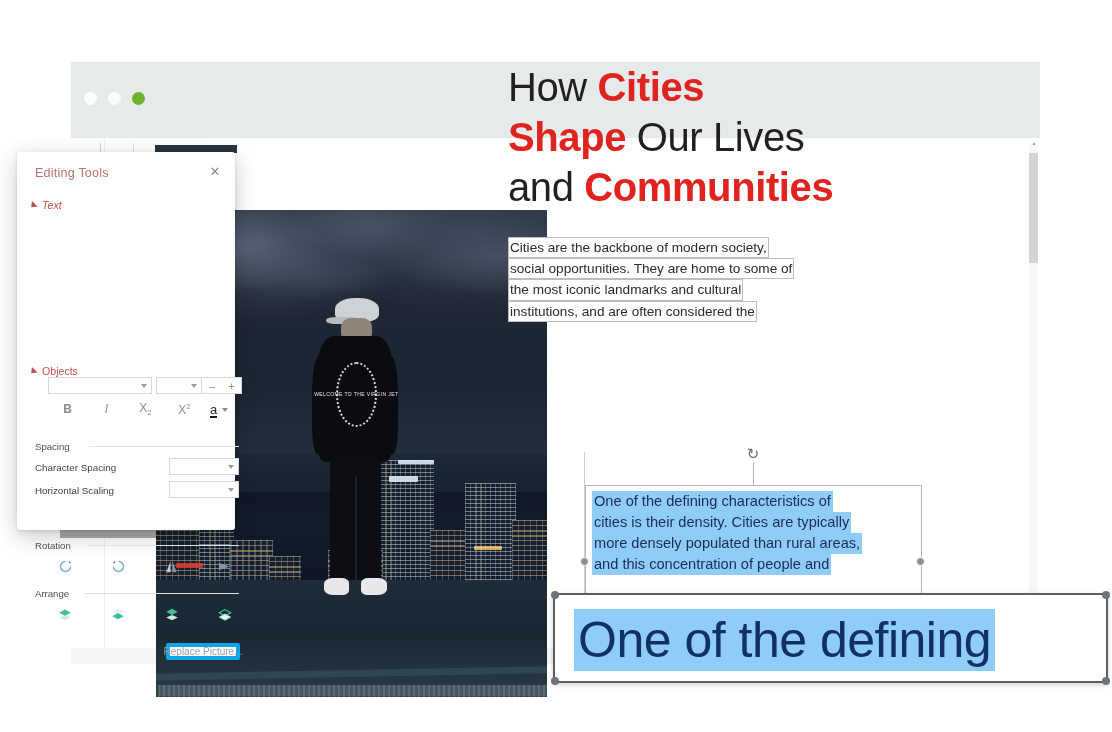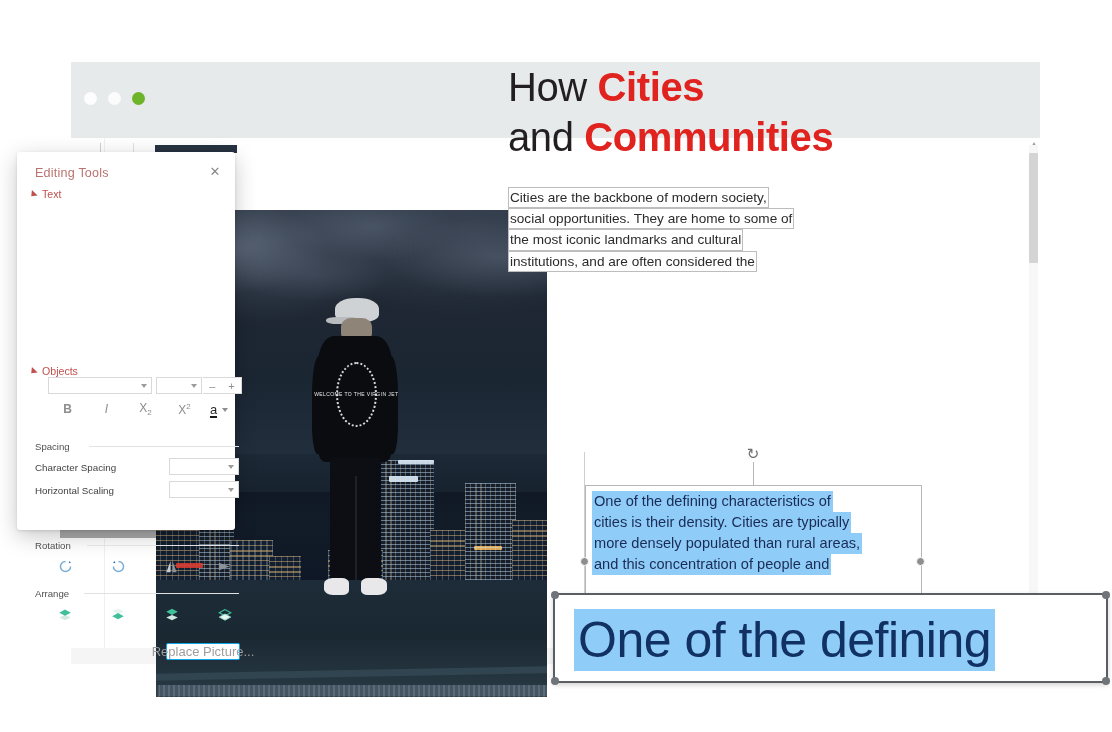--- a/index.html
+++ b/index.html
@@ -255,21 +255,21 @@
     font-size: 13px; line-height: 16px; text-align: center;
   }
   .sec-head {
     position: absolute; font-size: 10.6px; color: #c0504d;
   }
   .sec-head .tri {
     display: inline-block; width: 0; height: 0; margin-right: 5px;
     border-left: 4px solid transparent; border-right: 4px solid transparent;
     border-top: 5px solid #c0504d; transform: translateY(-1px) rotate(45deg);
   }
-  .sec-head.text-h { left: 12px; top: 36px; }
+  .sec-head.text-h { left: 12px; top: 47px; font-style: italic; }
   .sec-head.obj-h  { left: 12px; top: 213px; }
 
   .combo {
     position: absolute; background: #fff; border: 1px solid #d9d9d9;
     height: 17px;
   }
   .combo .caret {
     position: absolute; right: 4px; top: 6px; width: 0; height: 0;
     border-left: 3.5px solid transparent; border-right: 3.5px solid transparent;
     border-top: 4px solid #9b9b9b;
@@ -318,22 +318,22 @@
 
   .icon-row { position: absolute; left: 31px; width: 194px;
               display: flex; justify-content: space-between; }
   .icon-row.rot { top: 404px; }
   .icon-row.arr { top: 452px; }
   .ibtn { width: 34px; height: 20px; display: flex; align-items: center;
           justify-content: center; }
 
   .replace-btn {
     position: absolute; left: 149px; top: 491px; width: 74px; height: 17px;
-    border: 1px solid #0ea5e9; background: #fff; border-radius: 2px;
-    font-size: 13px; color: #9d9d9d; display: flex;
+    border: 4px solid #0ea5e9; background: #fff; border-radius: 2px;
+    font-size: 10px; color: #9d9d9d; display: flex;
     align-items: center; justify-content: center; white-space: nowrap;
   }
 
   
   .ruler-tick { position: absolute; left: 100px; top: 143px; width: 1px;
                 height: 9px; background: #cfcfcf; }
   .ruler-tick2 { position: absolute; left: 133px; top: 143px; width: 1px;
                  height: 9px; background: #e2e2e2; }
   .dark-tab { position: absolute; left: 155px; top: 145px; width: 82px;
               height: 8px; background: #263340; }
@@ -403,20 +403,21 @@
           <div class="p-shoe-l"></div>
           <div class="p-shoe-r"></div>
         </div>
       </div>
     </div>
   </div>
 
   <div class="text-col">
     <div class="headline" id="headline">
         <div><span>How </span><span class="accent">Cities</span></div>
+        <div><span class="accent">Shape</span><span> Our Lives</span></div>
         <div><span>and </span><span class="accent">Communities</span></div>
       </div>
     <div class="para-sel" id="para1">
         <span class="lnwrap"><span class="ln">Cities are the backbone of modern society,</span></span>
         <span class="lnwrap"><span class="ln">social opportunities. They are home to some of</span></span>
         <span class="lnwrap"><span class="ln">the most iconic landmarks and cultural</span></span>
         <span class="lnwrap"><span class="ln">institutions, and are often considered the</span></span>
       </div>
   </div>
 

